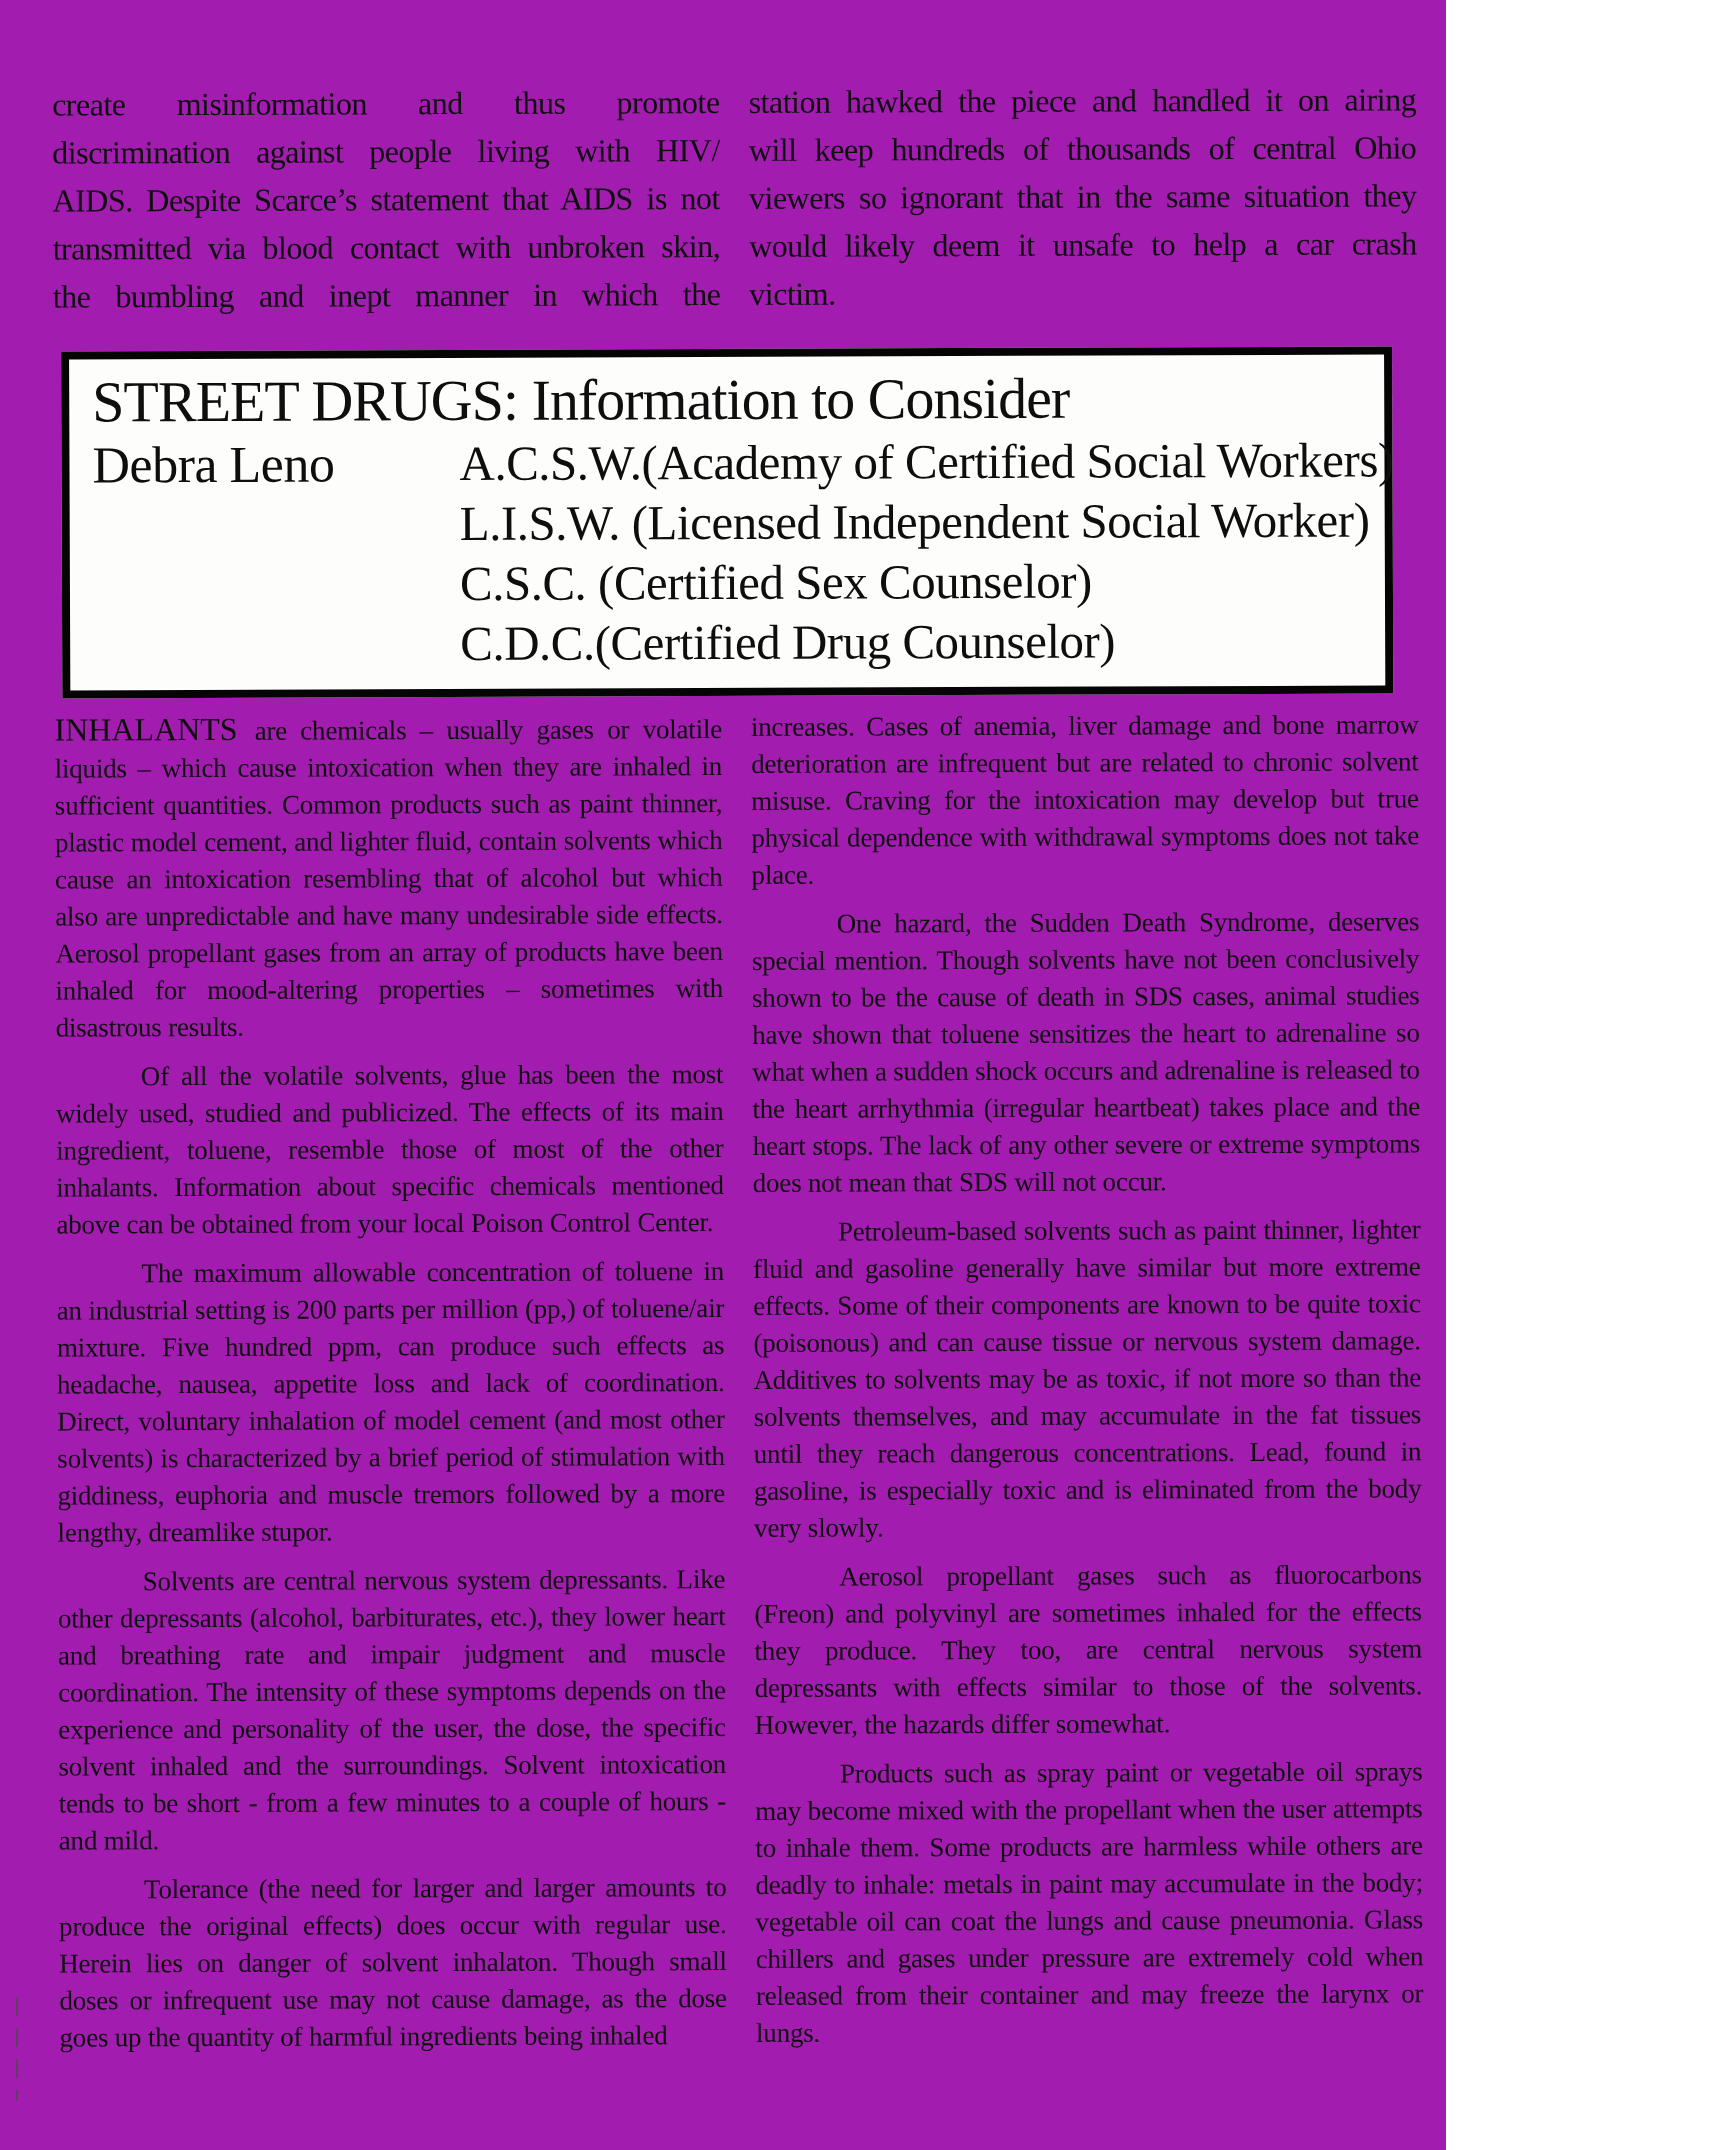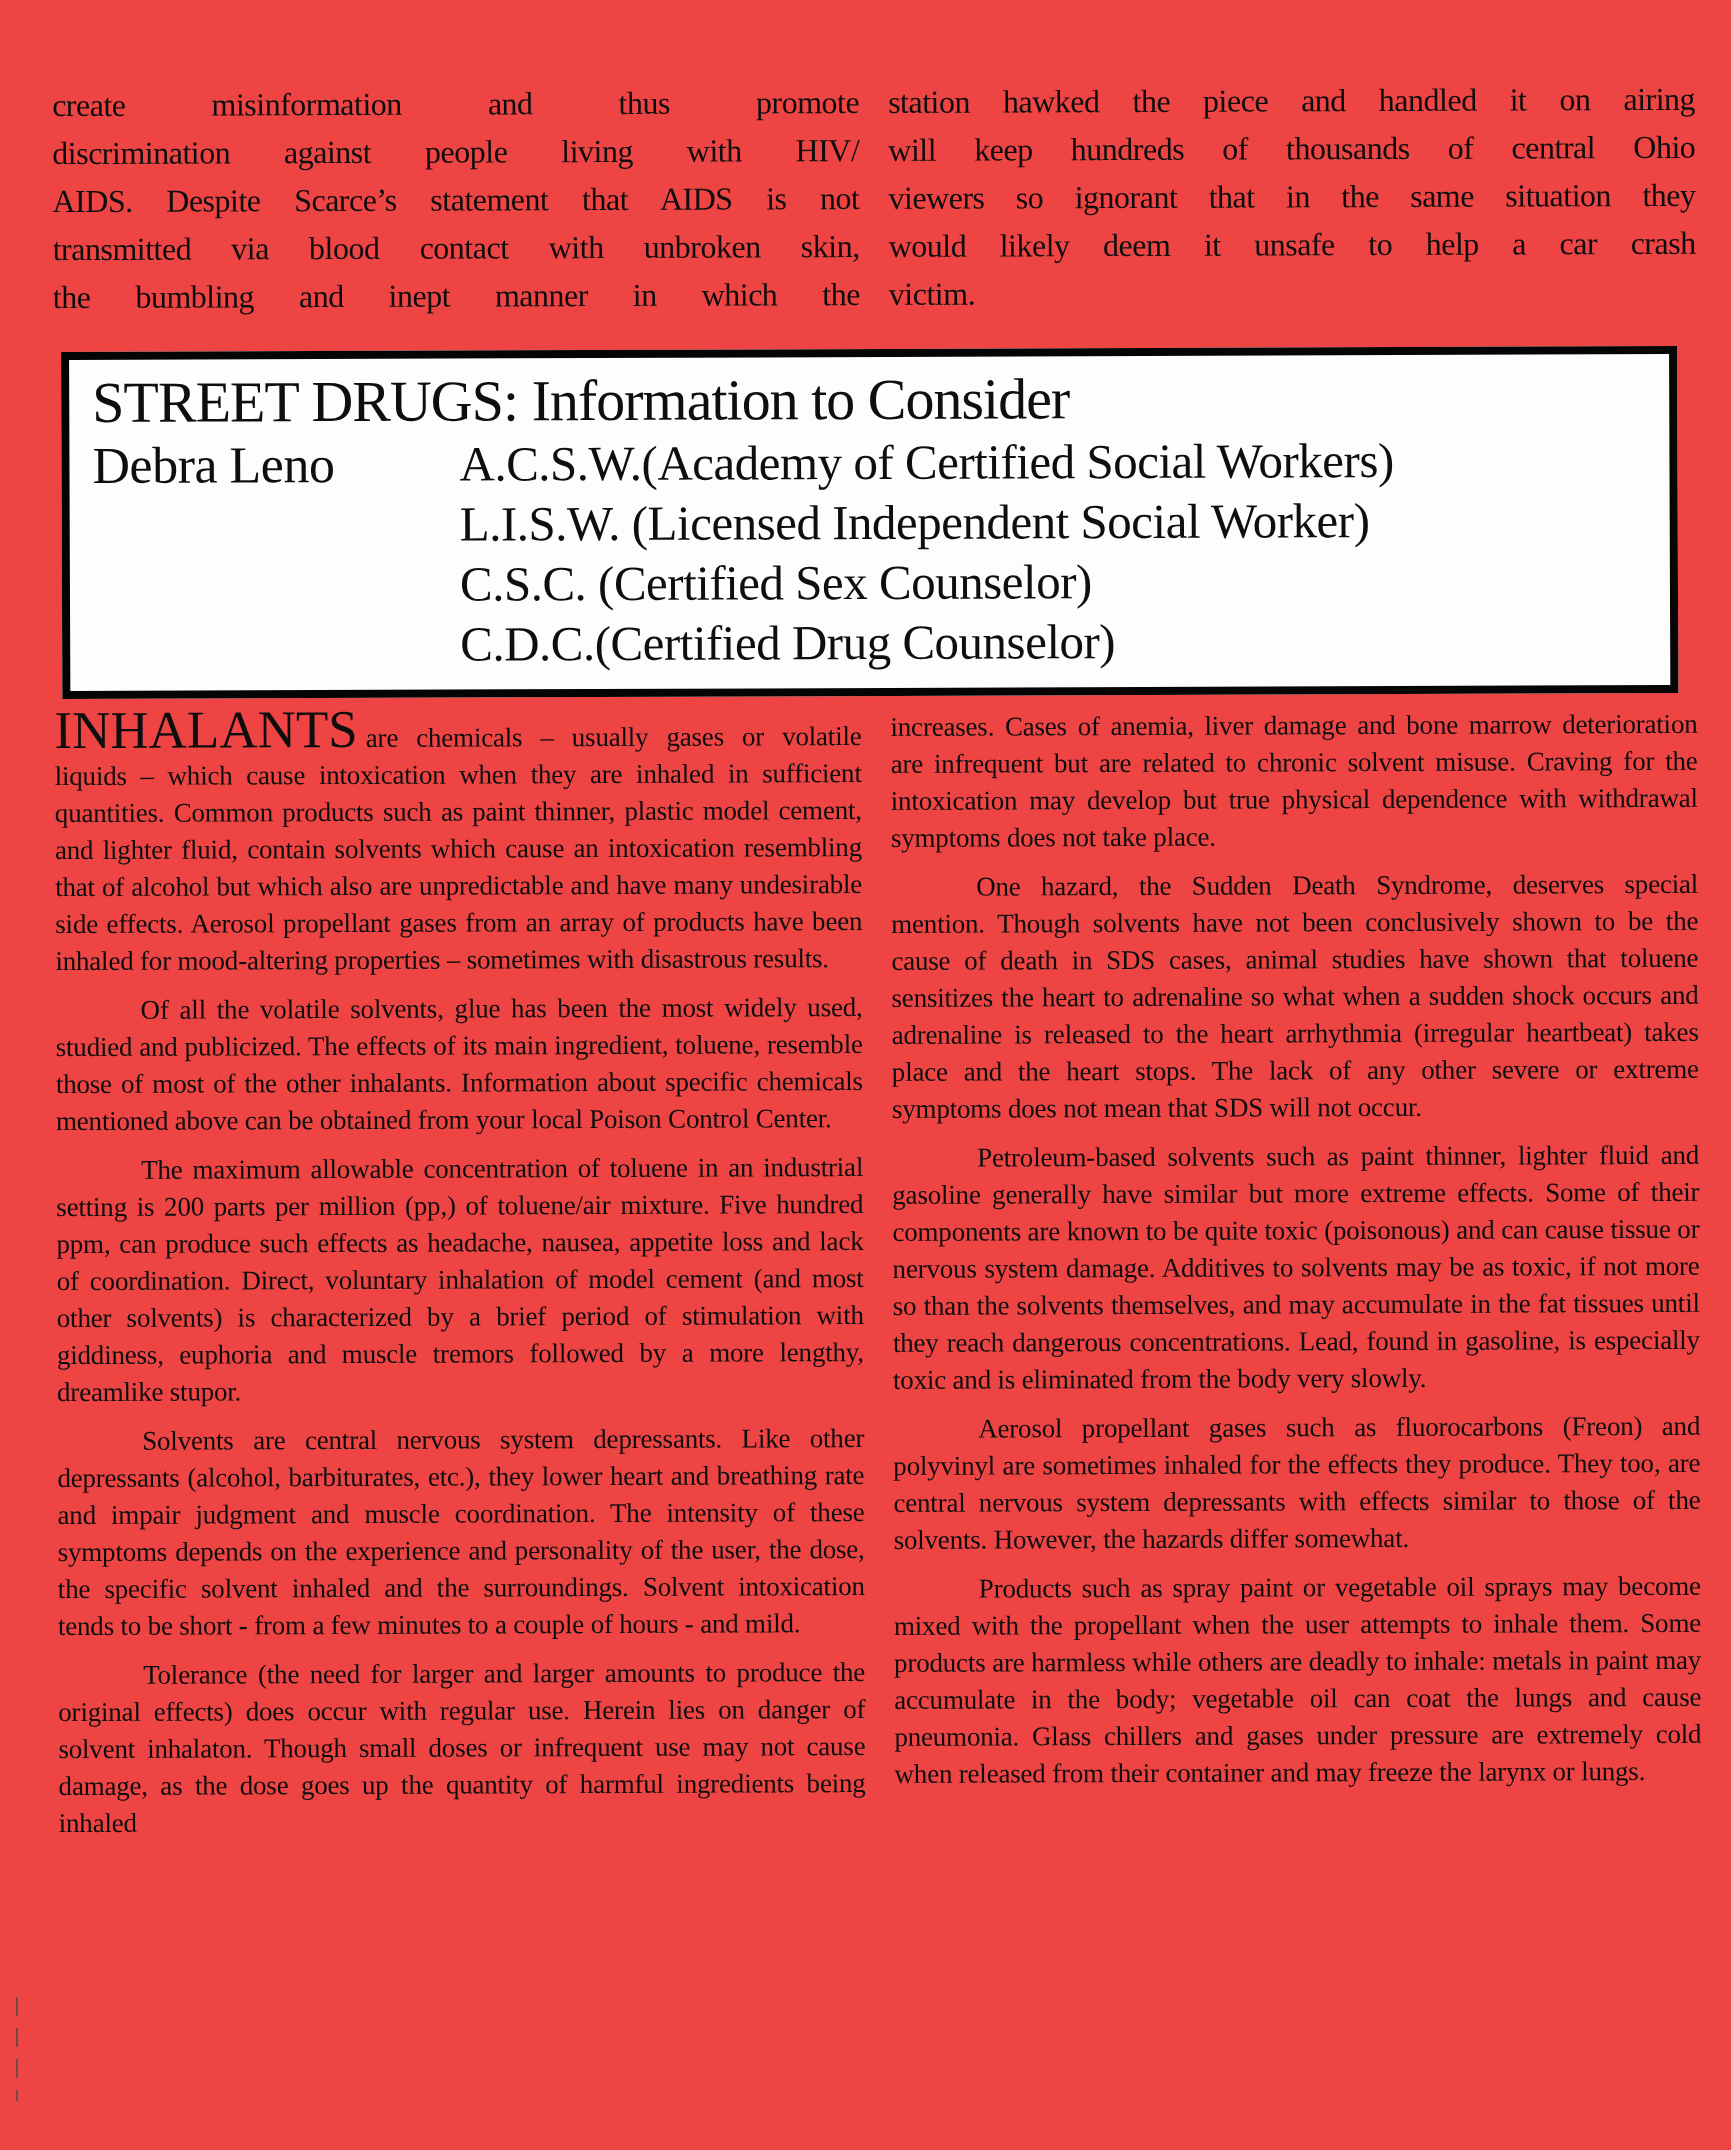--- a/index.html
+++ b/index.html
@@ -3,23 +3,23 @@
 <meta charset="utf-8">
 <style>
   html, body { margin: 0; padding: 0; }
   body {
     background: #ffffff;
     font-family: "Liberation Serif", "DejaVu Serif", serif;
     color: #0e0e0e;
   }
   .page {
     position: relative;
-    width: 1731px;
+    width: 1446px;
     height: 2151px;
-    background: #ef4444;
+    background: #a21caf;
     overflow: hidden;
   }
   .tilt {
     position: absolute;
     inset: 0;
     transform: rotate(-0.22deg);
     transform-origin: 50% 40%;
   }
 
   
@@ -77,23 +77,23 @@
   .body-col {
     width: 807px;
     font-size: 27px;
     line-height: 37px;
     letter-spacing: -0.2px;
     text-align: justify;
   }
   .body-col p { margin: 0 0 12px 0; }
   .body-col p.indent { text-indent: 85px; }
   .lead-word {
-    font-size: 53px;
+    font-size: 32px;
     letter-spacing: 0px;
-    margin-right: 8px;
+    margin-right: 17px;
   }
 
   
   .scan-artifact {
     position: absolute;
     left: 16.3px;
     top: 1997px;
     width: 2px;
     height: 104px;
     background: repeating-linear-gradient(

